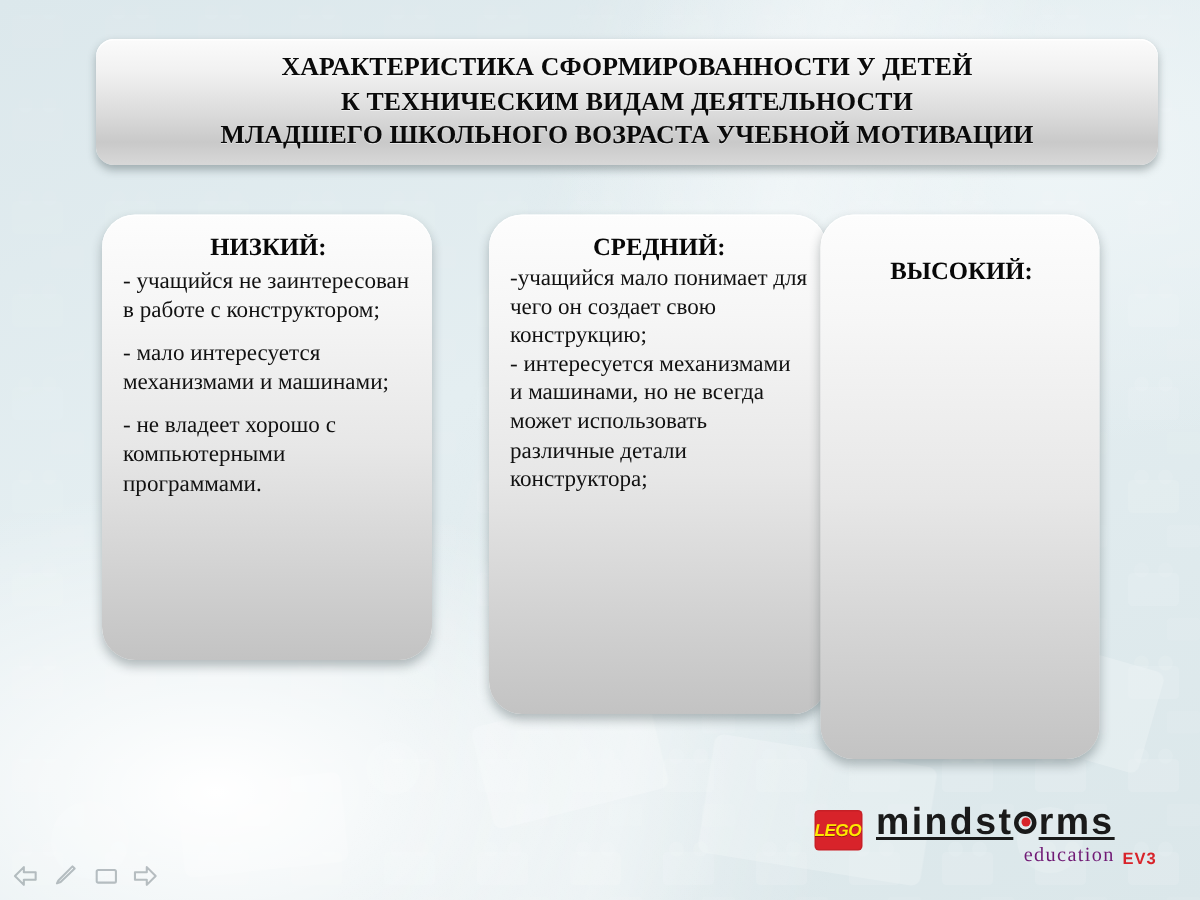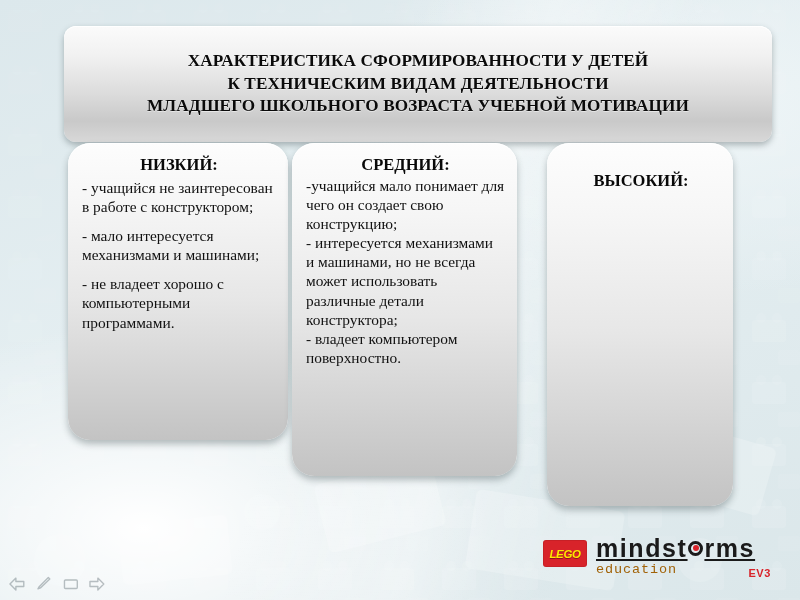--- a/index.html
+++ b/index.html
@@ -46,21 +46,21 @@
     height: 560px;
   }
   .vtitle svg { display: block; }
 
   
   .header {
     position: absolute;
     left: 64px;
     top: 26px;
     width: 708px;
-    height: 116px;
+    height: 84px;
     border-radius: 12px;
     background: linear-gradient(180deg,#fbfbfb 0%,#f1f1f1 26%,#dcdcdc 58%,#c9c9c9 82%,#d8d8d8 100%);
     box-shadow: 0 3px 6px rgba(40,55,60,.34), inset 0 1px 0 rgba(255,255,255,.95);
     display: flex;
     align-items: center;
     justify-content: center;
   }
   .header-title {
     font-family: "Liberation Serif", serif;
     font-weight: bold;
@@ -95,45 +95,44 @@
     font-family: "Liberation Serif", serif;
     font-size: 15.4px;
     line-height: 1.24;
     color: #111111;
     text-align: left;
   }
   .card-para { margin: 0; }
   .card-para.gap { margin-top: 10px; }
 
   #card-low   { left: 68px;  top: 143px; width: 220px; height: 297px; }
-  #card-mid   { left: 292px; top: 143px; width: 225px; height: 333px; }
+  #card-mid   { left: 326px; top: 143px; width: 225px; height: 333px; }
   #card-high  { left: 547px; top: 143px; width: 186px; height: 363px; }
 
   #card-low .card-heading  { margin-bottom: 3px; }
   #card-mid .card-heading  { margin-bottom: 1px; }
   #card-high .card-heading { margin-top: 18px; margin-bottom: 1px; }
 
   
   .logo {
     position: absolute;
     left: 543px;
     top: 536px;
     width: 230px;
     height: 46px;
     display: flex;
     align-items: flex-start;
   }
   .lego-mark {
-    width: 44px;
+    width: 32px;
     height: 27px;
     background: #d8232a;
     border-radius: 3px;
     display: flex;
     align-items: center;
-    justify-content: center;
     margin-top: 4px;
     box-shadow: inset 0 0 0 1px rgba(0,0,0,.08);
   }
   .lego-word {
     font-family: "Liberation Sans", sans-serif;
     font-weight: bold;
     font-style: italic;
     font-size: 11.5px;
     color: #ffe800;
     letter-spacing: -.4px;
@@ -168,25 +167,26 @@
   .ms-word .o-target::after {
     content: "";
     position: absolute;
     left: 50%; top: 50%;
     width: 6px; height: 6px;
     margin: -3px 0 0 -3px;
     border-radius: 50%;
     background: #d8232a;
   }
   .ms-sub {
-    font-family: Liberation Mono, monospace;
+    font-family: Liberation Serif, serif;
     font-size: 13.5px;
     letter-spacing: .9px;
-    color: #a16207;
+    color: #701a75;
     margin-top: 2px;
+    text-align: right;
   }
   .ms-ev3 {
     position: absolute;
     right: 2px;
     bottom: 3px;
     font-family: "Liberation Sans", sans-serif;
     font-weight: bold;
     font-size: 11px;
     letter-spacing: .6px;
     color: #d8232a;
@@ -266,21 +266,20 @@
       <p class="card-para gap">- мало интересуется механизмами и машинами;</p>
       <p class="card-para gap">- не владеет хорошо с компьютерными программами.</p>
     </div>
   </div>
 
   <div class="card" id="card-mid">
     <div class="card-heading">СРЕДНИЙ:</div>
     <div class="card-body">
       <p class="card-para">-учащийся мало понимает для чего он создает свою конструкцию;</p>
       <p class="card-para">-  интересуется механизмами и машинами, но не всегда может использовать различные детали конструктора;</p>
-      <p class="card-para">- владеет компьютером поверхностно.</p>
     </div>
   </div>
 
   <div class="card" id="card-high">
     <div class="card-heading">ВЫСОКИЙ:</div>
   </div>
 
   <div class="logo">
     <div class="lego-mark">
       <span class="lego-word">LEGO</span>

